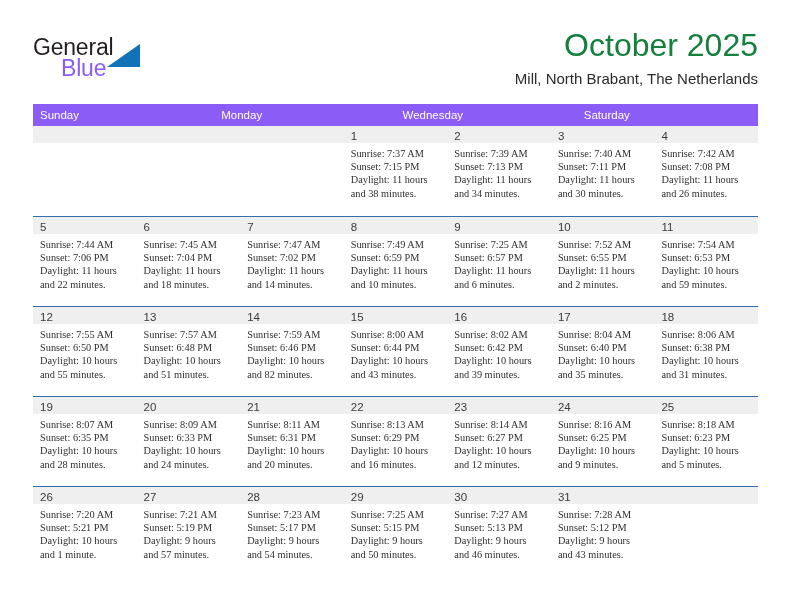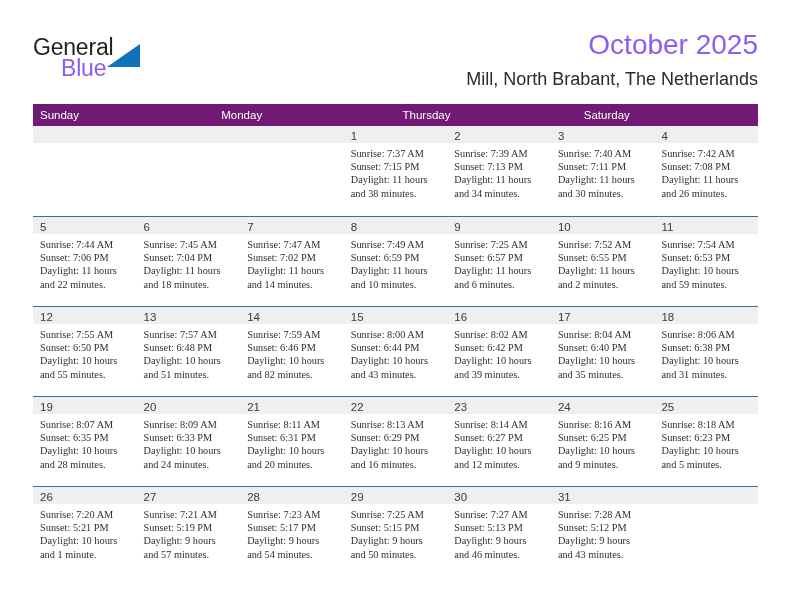--- a/index.html
+++ b/index.html
@@ -61,45 +61,45 @@
     height: 23px;
   }
 
   .title-block {
     position: absolute;
     right: 0;
     top: 0;
     text-align: right;
   }
   .cal-title {
-    font-size: 28px;
-    color: #8b5cf6;
+    font-size: 32px;
+    color: #15803d;
     line-height: 34px;
     white-space: nowrap;
   }
   .cal-subtitle {
-    font-size: 18px;
+    font-size: 15px;
     color: #2b2b2b;
     line-height: 22px;
     margin-top: 6px;
     white-space: nowrap;
   }
 
   
   .calendar {
     position: absolute;
     left: 33px;
     top: 104px;
     width: 725px;
   }
   .dow-row {
     display: flex;
     width: 725px;
     height: 22px;
-    background: #701a75;
+    background: #8b5cf6;
   }
   .dow {
     flex: 1 1 0;
     color: #ffffff;
     font-size: 11.5px;
     line-height: 22px;
     padding-left: 7px;
     white-space: nowrap;
   }
 
@@ -160,21 +160,21 @@
       <div class="cal-title">October 2025</div>
       <div class="cal-subtitle">Mill, North Brabant, The Netherlands</div>
     </div>
 
   </div>
 
   <div class="calendar">
     <div class="dow-row" id="dow-row">
         <div class="dow">Sunday</div>
         <div class="dow">Monday</div>
-        <div class="dow">Thursday</div>
+        <div class="dow">Wednesday</div>
         <div class="dow">Saturday</div>
       </div>
     <div id="weeks-container">
         <div class="week">
           <div class="cell empty">
             <div class="daynum-band"><span class="daynum"></span></div>
             <div class="cell-body"></div>
           </div>
           <div class="cell empty">
             <div class="daynum-band"><span class="daynum"></span></div>

